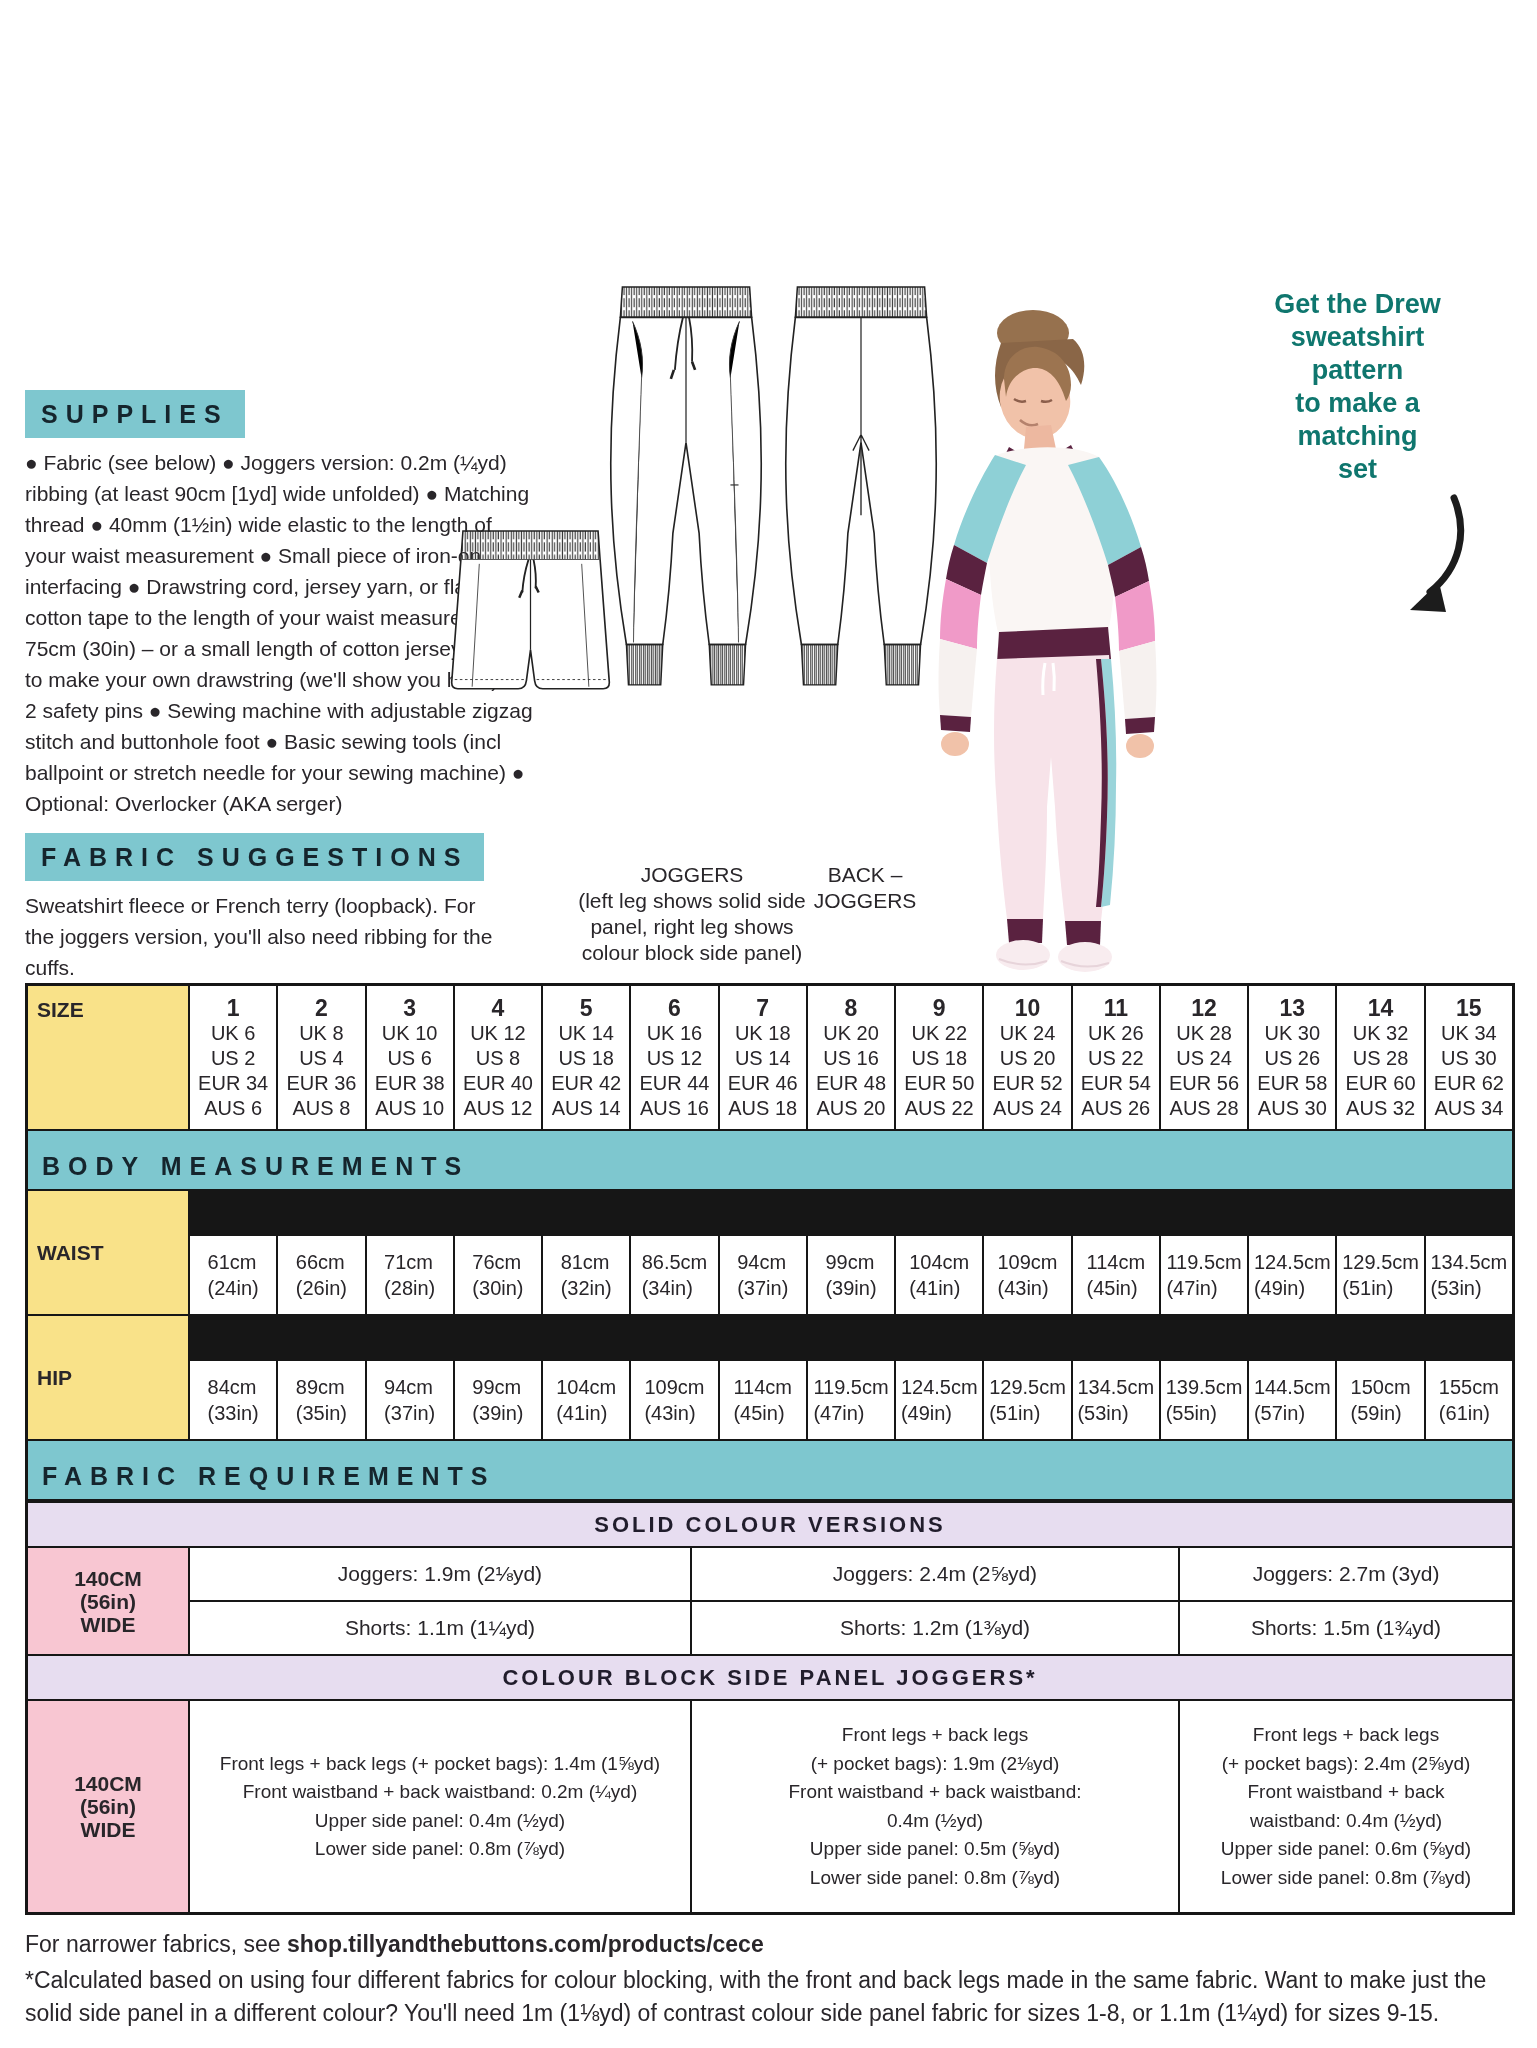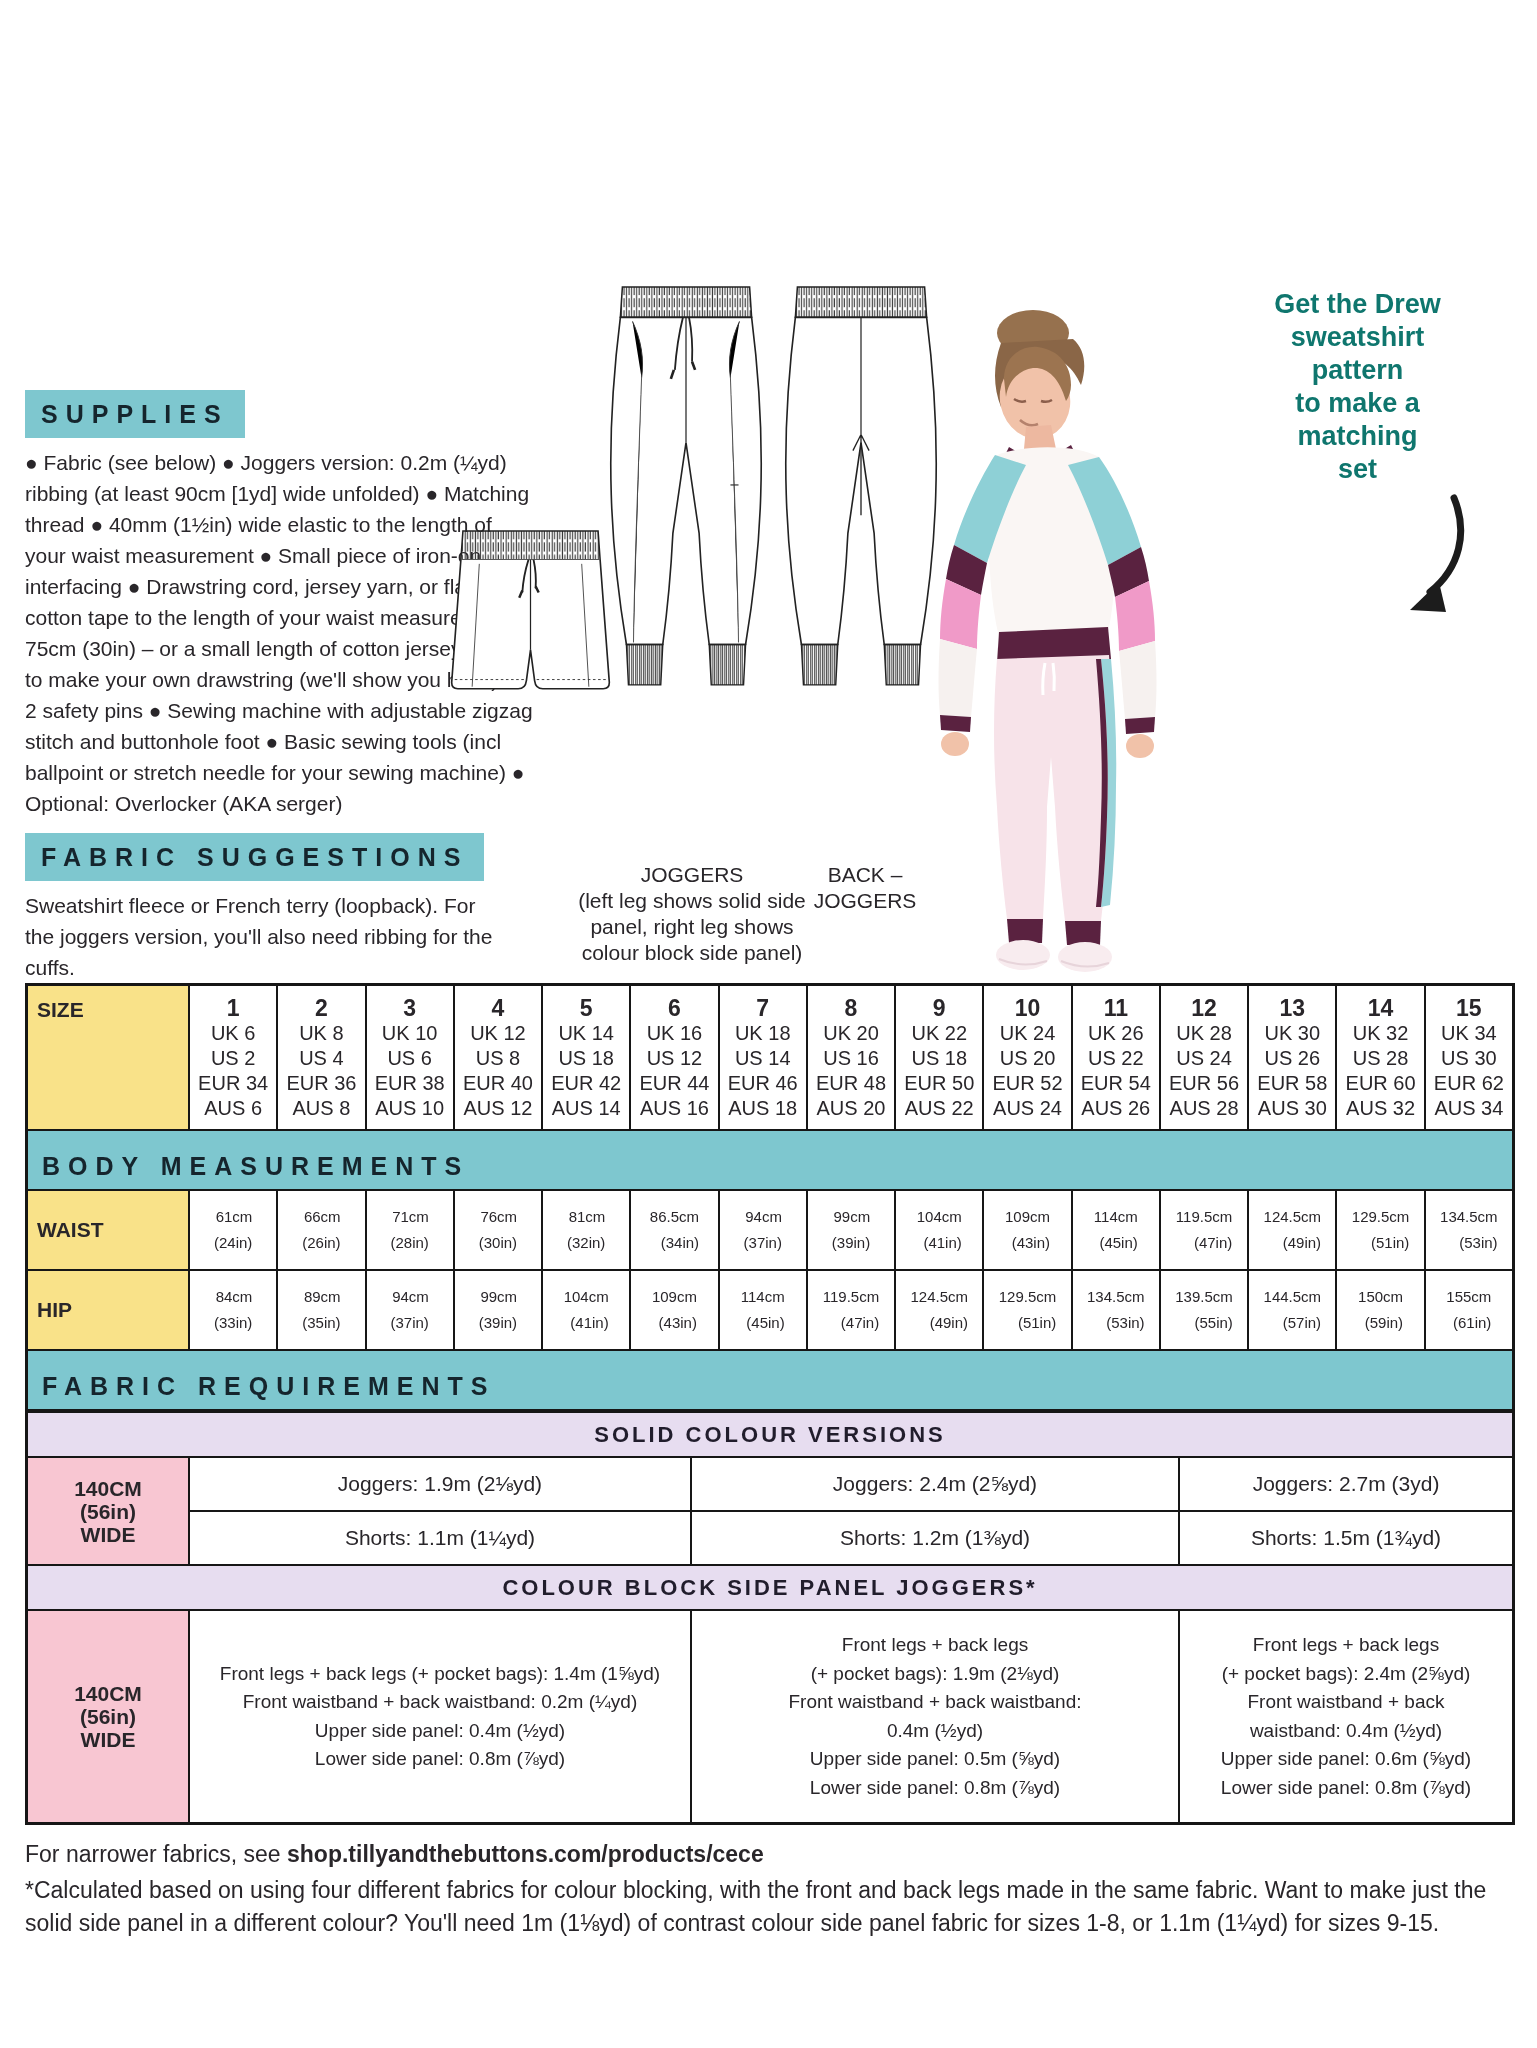--- a/index.html
+++ b/index.html
@@ -38,22 +38,22 @@
   .teal-band{background:#7ec7cf;color:#15252d;font-weight:bold;font-size:25px;
              letter-spacing:8px;padding:21px 0 8px 14px;border-top:2px solid #161616;border-bottom:2px solid #161616;}
   .lav-band{background:#e7ddf0;color:#211d2c;font-weight:bold;font-size:22px;
             letter-spacing:3px;text-align:center;padding:9px 0 8px 0;
             border-top:2px solid #161616;border-bottom:2px solid #161616;}
   .sz{display:flex;flex-direction:column;align-items:center;padding:9px 0 8px 0;}
   .szn{font-size:23px;font-weight:bold;line-height:26px;}
   .szl{font-size:20px;line-height:25px;}
   .lbl{display:flex;align-items:center;font-weight:bold;font-size:21px;padding-left:9px;}
   .lbl.top{align-items:flex-start;padding-top:12px;}
-  .mc{display:flex;align-items:center;justify-content:center;text-align:right;
-      font-size:15px;line-height:26px;white-space:pre-line;min-height:78px;}
+  .mc{display:flex;align-items:center;justify-content:center;text-align:left;
+      font-size:20px;line-height:26px;white-space:pre-line;min-height:78px;margin-top:45px;}
   .wide-lbl{display:flex;align-items:center;justify-content:center;text-align:center;
             font-weight:bold;font-size:21px;line-height:23px;white-space:pre-line;}
   .span2{grid-row:1/3;}
   .vcell{display:flex;align-items:center;justify-content:center;font-size:21px;min-height:52px;}
   .cbcell{display:flex;align-items:center;justify-content:center;text-align:center;
           font-size:19px;line-height:28.5px;white-space:pre-line;padding:20px 6px;min-height:160px;}
 
   
   .footer{margin:13px 25px 0 25px;font-size:23px;line-height:33.5px;color:#29262a;}
   .footer .bold{font-weight:bold;}

